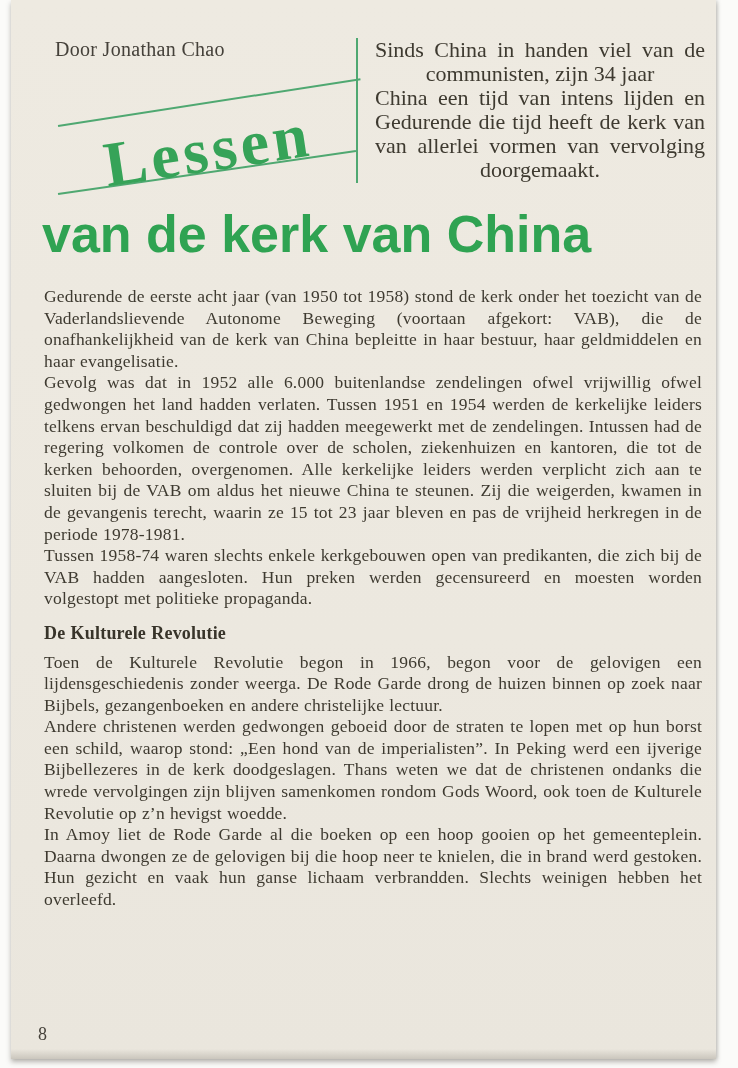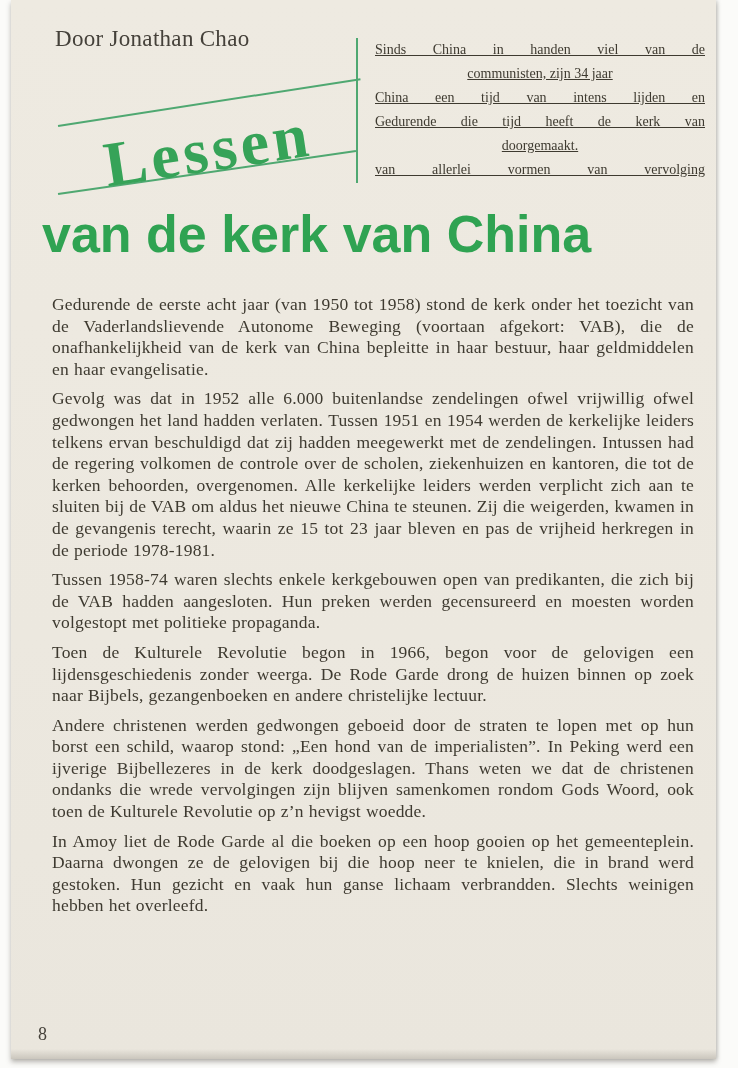--- a/index.html
+++ b/index.html
@@ -14,22 +14,22 @@
   .scan{
     position:absolute;left:11px;top:0;width:705px;height:1059px;
     background:linear-gradient(180deg,#eeeae1 0%,#ece8df 60%,#eae6dd 100%);
     box-shadow:2px 0 3px rgba(60,55,45,.12), 0 3px 5px rgba(60,55,45,.35);
   }
   .scan::after{
     content:"";position:absolute;left:0;right:0;bottom:0;height:10px;
     background:linear-gradient(to bottom,rgba(90,85,75,0) 0%,rgba(90,85,75,.22) 100%);
   }
   .byline{
-    position:absolute;left:44px;top:26px;
-    font-size:23px;color:#45413a;letter-spacing:.3px;
+    position:absolute;left:44px;top:38px;
+    font-size:20px;color:#45413a;letter-spacing:.3px;
   }
   
   .vrule{
     position:absolute;left:345px;top:38px;width:2px;height:145px;
     background:#4fa871;
   }
   
   .diag{
     position:absolute;height:1.5px;background:#4fa871;transform-origin:left center;
   }
@@ -37,38 +37,38 @@
   .diag-bottom{left:47px;top:193px;width:301px;transform:rotate(-8.2deg);}
   .lessen{
     position:absolute;left:72px;top:118px;width:250px;text-align:center;
     font-family:"Liberation Serif", serif;font-weight:bold;
     font-size:64px;line-height:64px;color:#36a358;
     letter-spacing:4px;transform:rotate(-8.6deg);transform-origin:center;
   }
   
   .intro{
     position:absolute;left:364px;top:38px;width:330px;
-    font-size:14px;line-height:24px;color:#3e3a30;text-decoration:underline;
+    font-size:22px;line-height:24px;color:#3e3a30;
   }
   .intro .line{text-align:center;}
   .intro .line.j{text-align:justify;text-align-last:justify;}
   
   .title{
     position:absolute;left:31px;top:206px;width:660px;
     font-family:Liberation Sans, sans-serif;font-weight:bold;
     font-size:52px;line-height:56px;letter-spacing:0px;color:#2fa352;
     white-space:nowrap;
   }
   
   .body-copy{
     position:absolute;left:33px;top:286px;width:658px;
     font-size:17.5px;line-height:21.6px;color:#3e3a30;
     text-align:justify;letter-spacing:.2px;word-spacing:.5px;
   }
-  .body-copy p{margin:8px;}
+  .body-copy p{margin:0;}
   .subhead{
     margin:13px 0 7px 0 !important;
     font-weight:bold;color:#38342a;text-align:left;
     font-size:18px;
   }
   .pagenum{
     position:absolute;left:27px;top:1024px;
     font-size:18px;color:#45413a;
   }
 </style>
@@ -83,30 +83,31 @@
   <div class="diag diag-top"></div>
   <div class="diag diag-bottom"></div>
 
   <div class="lessen">Lessen</div>
 
   <div class="intro">
     <div class="line j">Sinds China in handen viel van de</div>
     <div class="line">communisten, zijn 34 jaar</div>
     <div class="line j">China een tijd van intens lijden en</div>
     <div class="line j">Gedurende die tijd heeft de kerk van</div>
+    <div class="line j">van allerlei vormen van vervolging</div>
     <div class="line">doorgemaakt.</div>
-    <div class="line j">van allerlei vormen van vervolging</div>
   </div>
 
   <div class="title">van de kerk van China</div>
 
   <div class="body-copy">
     <p>Gedurende de eerste acht jaar (van 1950 tot 1958) stond de kerk onder het toezicht van de Vaderlandslievende Autonome Beweging (voortaan afgekort: VAB), die de onafhankelijkheid van de kerk van China bepleitte in haar bestuur, haar geldmiddelen en haar evangelisatie.</p>
     <p>Gevolg was dat in 1952 alle 6.000 buitenlandse zendelingen ofwel vrijwillig ofwel gedwongen het land hadden verlaten. Tussen 1951 en 1954 werden de kerkelijke leiders telkens ervan beschuldigd dat zij hadden meegewerkt met de zendelingen. Intussen had de regering volkomen de controle over de scholen, ziekenhuizen en kantoren, die tot de kerken behoorden, overgenomen. Alle kerkelijke leiders werden verplicht zich aan te sluiten bij de VAB om aldus het nieuwe China te steunen. Zij die weigerden, kwamen in de gevangenis terecht, waarin ze 15 tot 23 jaar bleven en pas de vrijheid herkregen in de periode 1978-1981.</p>
     <p>Tussen 1958-74 waren slechts enkele kerkgebouwen open van predikanten, die zich bij de VAB hadden aangesloten. Hun preken werden gecensureerd en moesten worden volgestopt met politieke propaganda.</p>
+    <p class="subhead">De Kulturele Revolutie</p>
     <p>Toen de Kulturele Revolutie begon in 1966, begon voor de gelovigen een lijdensgeschiedenis zonder weerga. De Rode Garde drong de huizen binnen op zoek naar Bijbels, gezangenboeken en andere christelijke lectuur.</p>
     <p>Andere christenen werden gedwongen geboeid door de straten te lopen met op hun borst een schild, waarop stond: „Een hond van de imperialisten”. In Peking werd een ijverige Bijbellezeres in de kerk doodgeslagen. Thans weten we dat de christenen ondanks die wrede vervolgingen zijn blijven samenkomen rondom Gods Woord, ook toen de Kulturele Revolutie op z’n hevigst woedde.</p>
     <p>In Amoy liet de Rode Garde al die boeken op een hoop gooien op het gemeenteplein. Daarna dwongen ze de gelovigen bij die hoop neer te knielen, die in brand werd gestoken. Hun gezicht en vaak hun ganse lichaam verbrandden. Slechts weinigen hebben het overleefd.</p>
   </div>
 
   <div class="pagenum">8</div>
 
 </div>
 
 </body></html>

